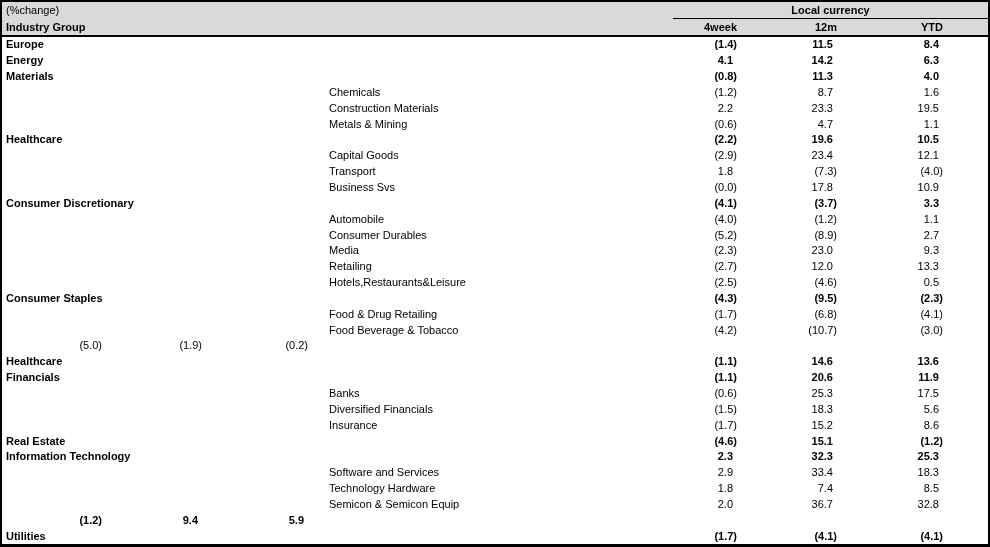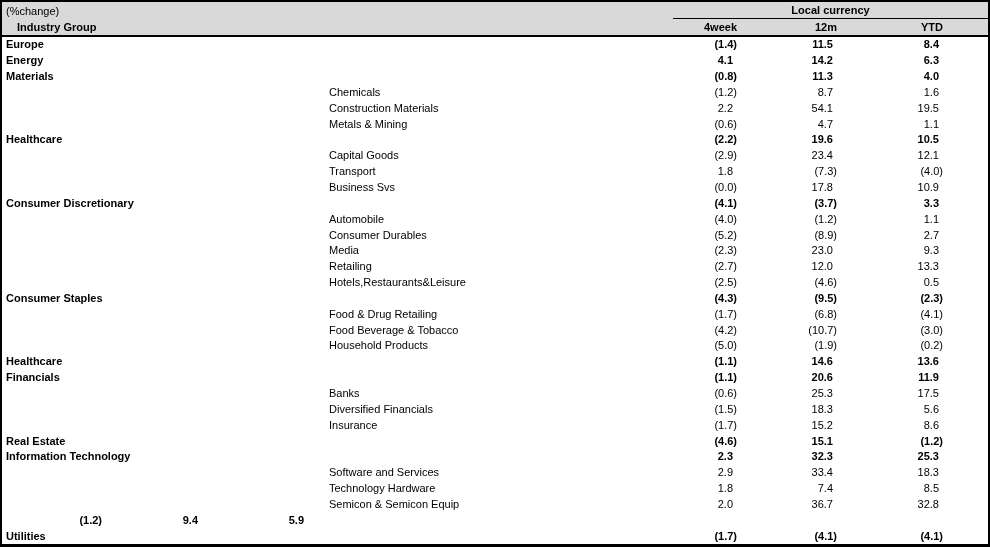--- a/index.html
+++ b/index.html
@@ -24,21 +24,21 @@
     overflow: hidden;
   }
   .header-band {
     background: var(--header-bg, #d9d9d9);
     border-bottom: 2.5px solid #000;
     flex: 0 0 auto;
   }
   .hrow1 {
     height: 17px;
     display: flex;
-    align-items: center;
+    align-items: flex-start;
   }
   .pct {
     flex: 1;
     padding-left: 4px;
     line-height: 16px;
     font-weight: normal;
   }
   .lc {
     width: 315px;
     box-sizing: border-box;
@@ -50,21 +50,21 @@
   .hrow2 {
     height: 16px;
     display: flex;
     align-items: center;
     padding-right: 45px;
     font-weight: bold;
     line-height: 16px;
   }
   .grp {
     flex: 1;
-    padding-left: 15px;
+    padding-left: 4px;
   }
   .c {
     width: 100px;
     text-align: right;
     white-space: nowrap;
   }
   .c.c3 {
     width: 106px;
   }
   .tbody {
@@ -142,21 +142,21 @@
   <div class="row">
     <div class="lbl indent">Chemicals</div>
     <div class="num">(1.2)</div>
     <div class="num" style="padding-right: 4px;">8.7</div>
     <div class="num c3" style="padding-right: 4px;">1.6</div>
   </div>
 
   <div class="row">
     <div class="lbl indent">Construction Materials</div>
     <div class="num" style="padding-right: 4px;">2.2</div>
-    <div class="num" style="padding-right: 4px;">54.1</div>
+    <div class="num" style="padding-right: 4px;">23.3</div>
     <div class="num c3" style="padding-right: 4px;">19.5</div>
   </div>
 
   <div class="row">
     <div class="lbl indent">Metals &amp; Mining</div>
     <div class="num">(0.6)</div>
     <div class="num" style="padding-right: 4px;">4.7</div>
     <div class="num c3" style="padding-right: 4px;">1.1</div>
   </div>
 
@@ -245,21 +245,20 @@
   </div>
 
   <div class="row">
     <div class="lbl indent">Food Beverage &amp; Tobacco</div>
     <div class="num">(4.2)</div>
     <div class="num">(10.7)</div>
     <div class="num c3">(3.0)</div>
   </div>
 
   <div class="row">
-    <div class="lbl indent">Household Products</div>
     <div class="num">(5.0)</div>
     <div class="num">(1.9)</div>
     <div class="num c3">(0.2)</div>
   </div>
 
   <div class="row bold">
     <div class="lbl">Healthcare</div>
     <div class="num">(1.1)</div>
     <div class="num" style="padding-right: 4px;">14.6</div>
     <div class="num c3" style="padding-right: 4px;">13.6</div>

